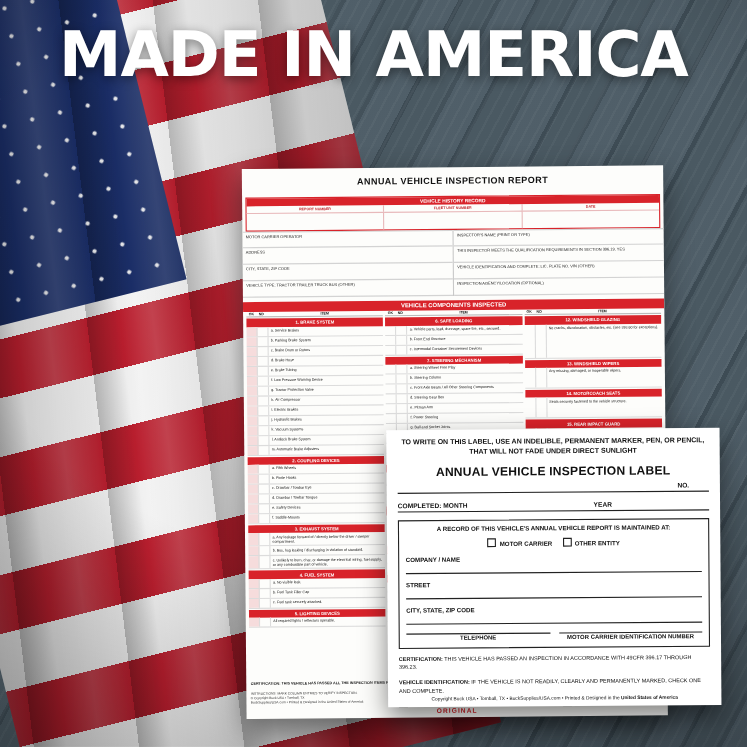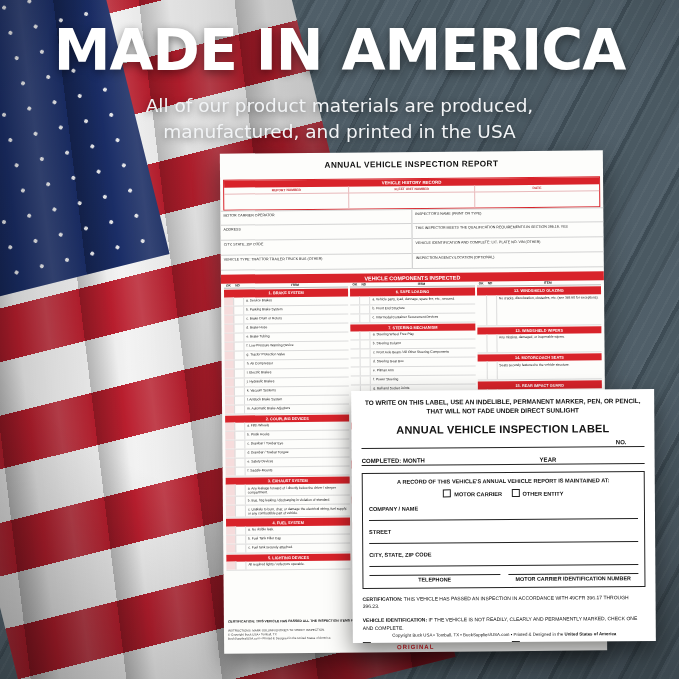--- a/index.html
+++ b/index.html
@@ -119,24 +119,20 @@
   <div class="flag">
     <div class="stripes"></div>
     <div class="canton"></div>
     <div class="stars"></div>
     <div class="flagshade"></div>
   </div>
   <div class="vign"></div>
 
   <div class="headline">
     <div class="made">MADE IN AMERICA</div>
-    <div class="sub">
-      <div>All of our product materials are produced,</div>
-      <div>manufactured, and printed in the USA</div>
-    </div>
   </div>
 
   <div class="form">
     <div class="ftitle">ANNUAL VEHICLE INSPECTION REPORT</div>
 
     <div class="vhr">
       <div class="vhrhead">VEHICLE HISTORY RECORD</div>
       <div class="vhrcols">
         <div>REPORT NUMBER</div>
         <div>FLEET UNIT NUMBER</div>

